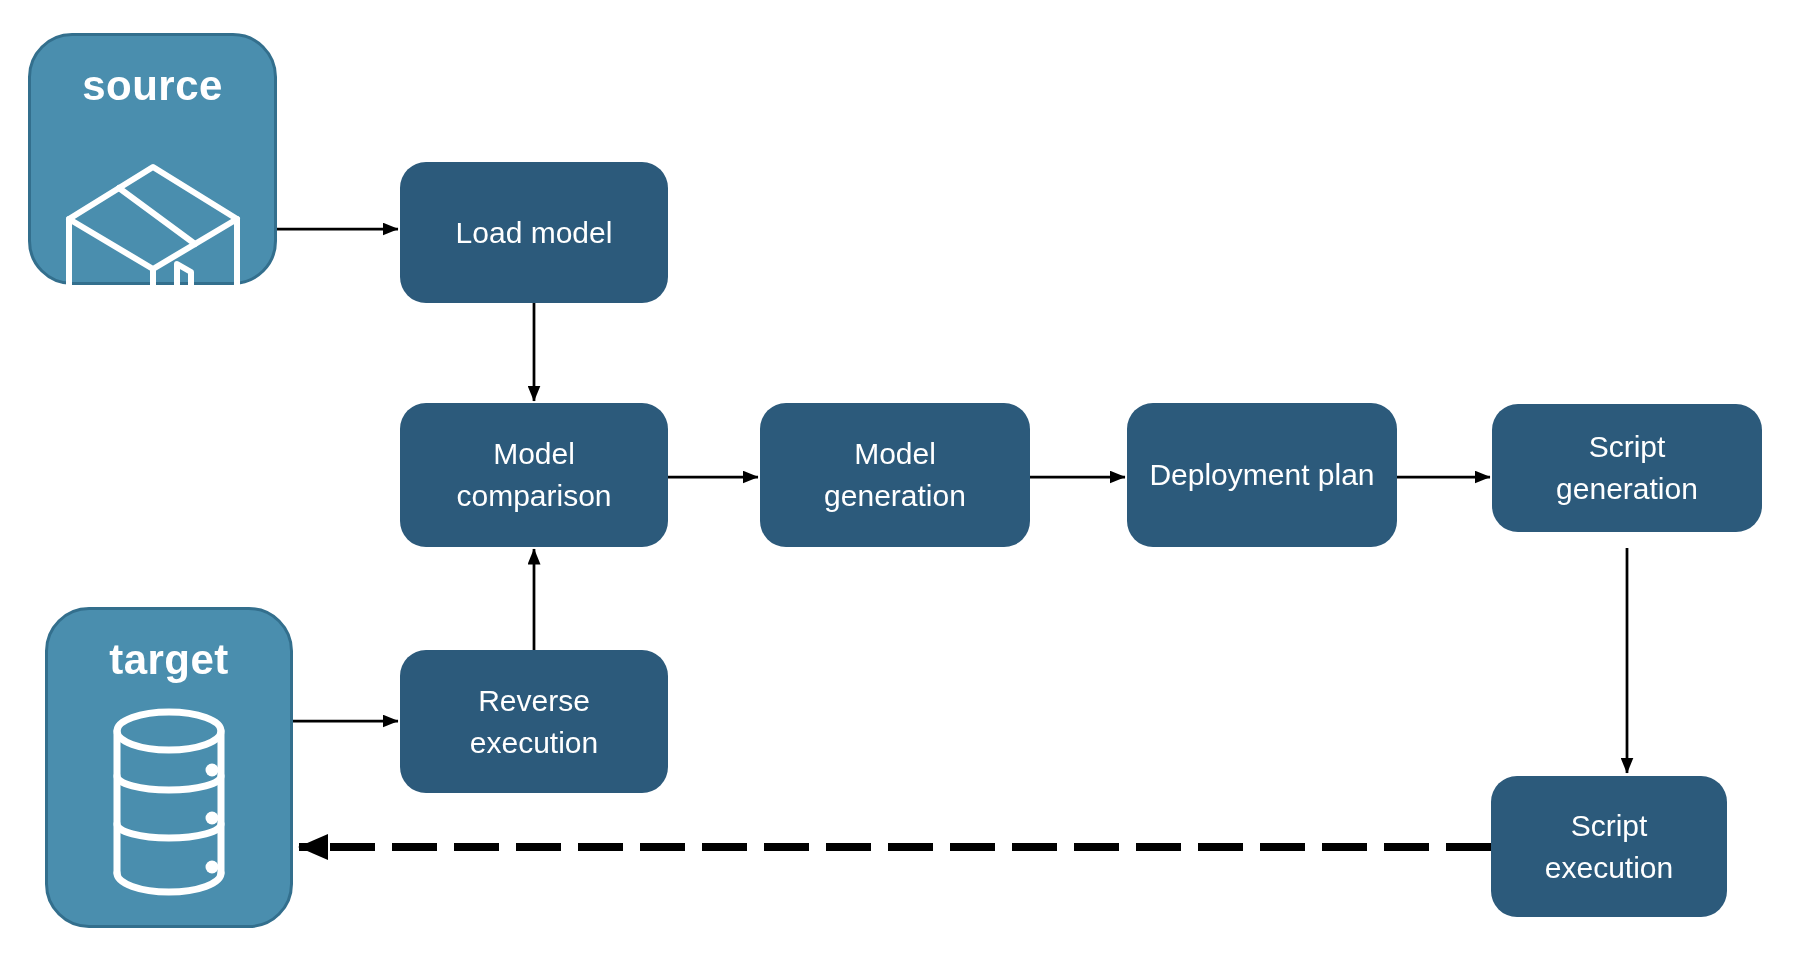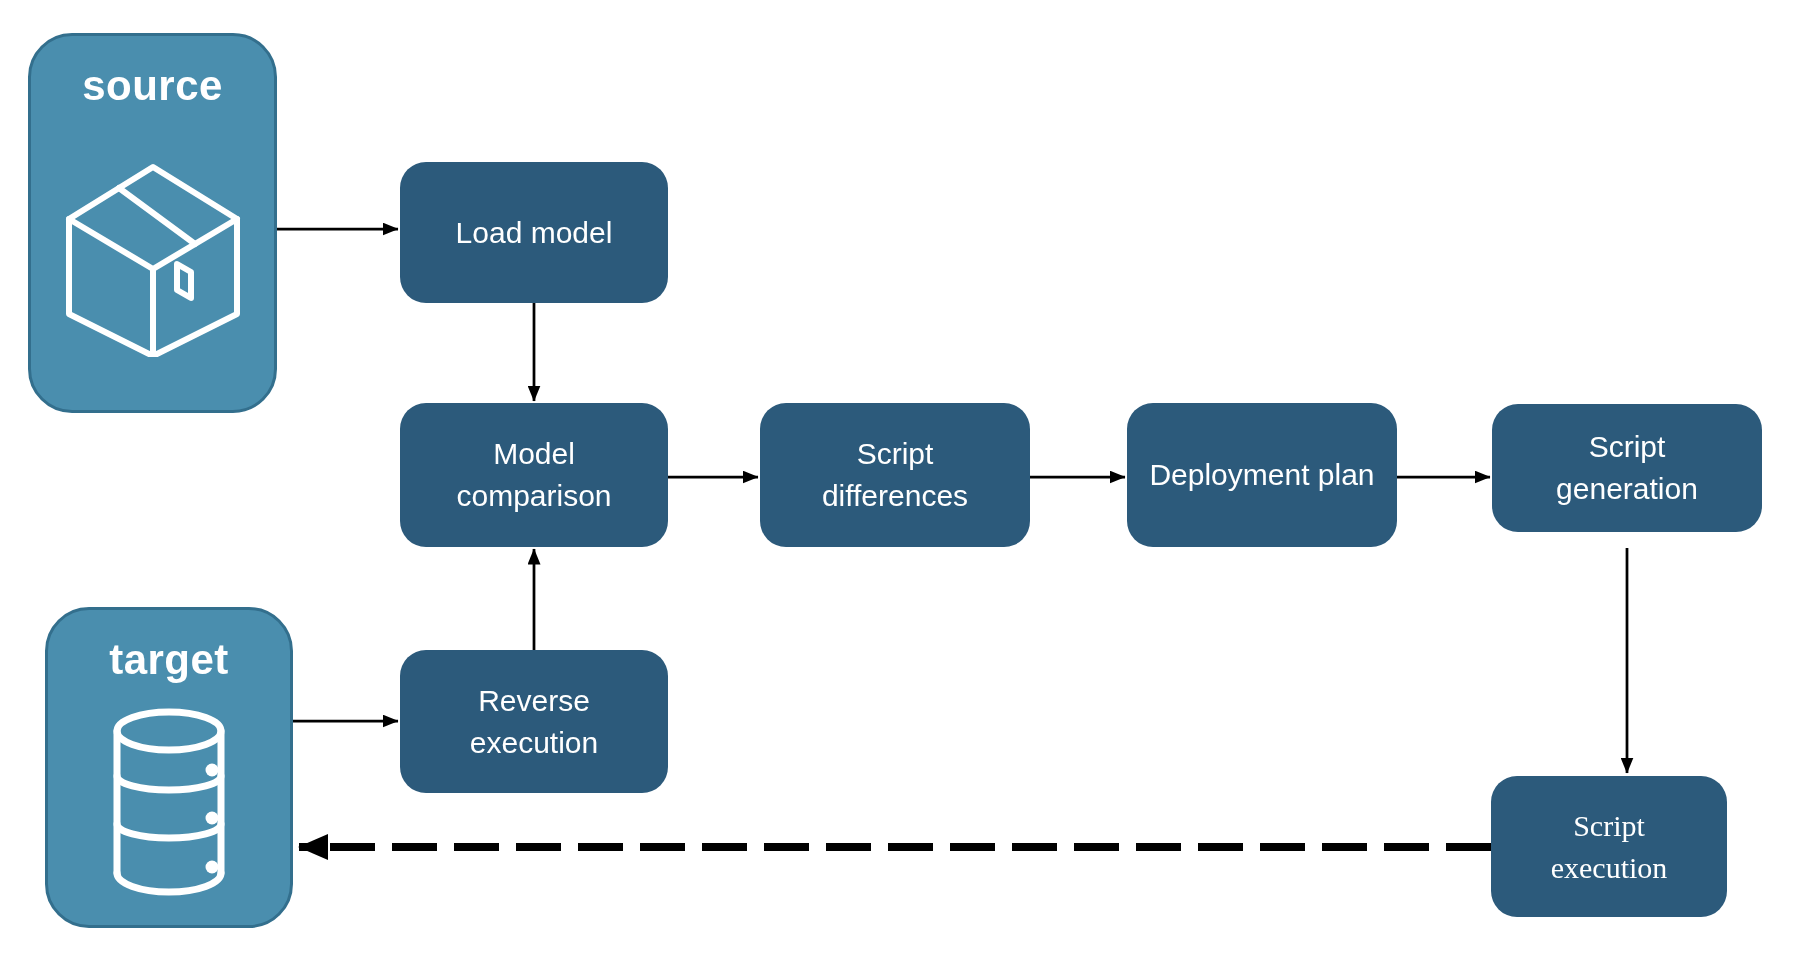--- a/index.html
+++ b/index.html
@@ -67,21 +67,21 @@
     <path class="edge thin" d="M534,303 V401" marker-end="url(#arw)"></path>
     <path class="edge thin" d="M293,721 H398" marker-end="url(#arw)"></path>
     <path class="edge thin" d="M534,650 V549" marker-end="url(#arw)"></path>
     <path class="edge thin" d="M668,477 H758" marker-end="url(#arw)"></path>
     <path class="edge thin" d="M1030,477 H1125" marker-end="url(#arw)"></path>
     <path class="edge thin" d="M1397,477 H1490" marker-end="url(#arw)"></path>
     <path class="edge thin" d="M1627,548 V773" marker-end="url(#arw)"></path>
     <path class="edge dashed" d="M1491,847 H299" marker-end="url(#arwBig)"></path>
   </svg>
 
-  <div class="node endpoint" style="left:28px;top:33px;width:249px;height:380px;">
+  <div class="node endpoint" style="left:28px;top:33px;width:249px;height:252px;">
     <div class="big-label">source</div>
     <span class="icon-wrap" style="margin-top:50px;">
       <svg width="176" height="196" viewBox="0 0 176 196" fill="none" stroke="#ffffff" stroke-width="6" stroke-linejoin="round" stroke-linecap="round">
         <polygon points="88,6 172,58 88,108 4,58"></polygon>
         <path d="M4,58 V153 L88,195"></path>
         <path d="M172,58 V153 L88,195"></path>
         <path d="M88,108 V195"></path>
         <path d="M54,27 L130,83"></path>
         <polygon points="112,103 126,111 126,137 112,129"></polygon>
       </svg>
@@ -107,32 +107,32 @@
 
   <div class="node" style="left:400px;top:162px;width:268px;height:141px;">
     <span>Load model</span>
   </div>
 
   <div class="node" style="left:400px;top:403px;width:268px;height:144px;">
     <span>Model comparison</span>
   </div>
 
   <div class="node" style="left:760px;top:403px;width:270px;height:144px;">
-    <span>Script differences</span>
+    <span>Model generation</span>
   </div>
 
   <div class="node" style="left:1127px;top:403px;width:270px;height:144px;">
     <span>Deployment plan</span>
   </div>
 
   <div class="node" style="left:1492px;top:404px;width:270px;height:128px;">
     <span>Script generation</span>
   </div>
 
-  <div class="node" style="left:1491px;top:776px;width:236px;height:141px;font-family:Liberation Serif, serif;">
+  <div class="node" style="left:1491px;top:776px;width:236px;height:141px;">
     <span>Script execution</span>
   </div>
 
   <div class="node" style="left:400px;top:650px;width:268px;height:143px;">
     <span>Reverse execution</span>
   </div>
 
 </div>
 
 </body></html>

